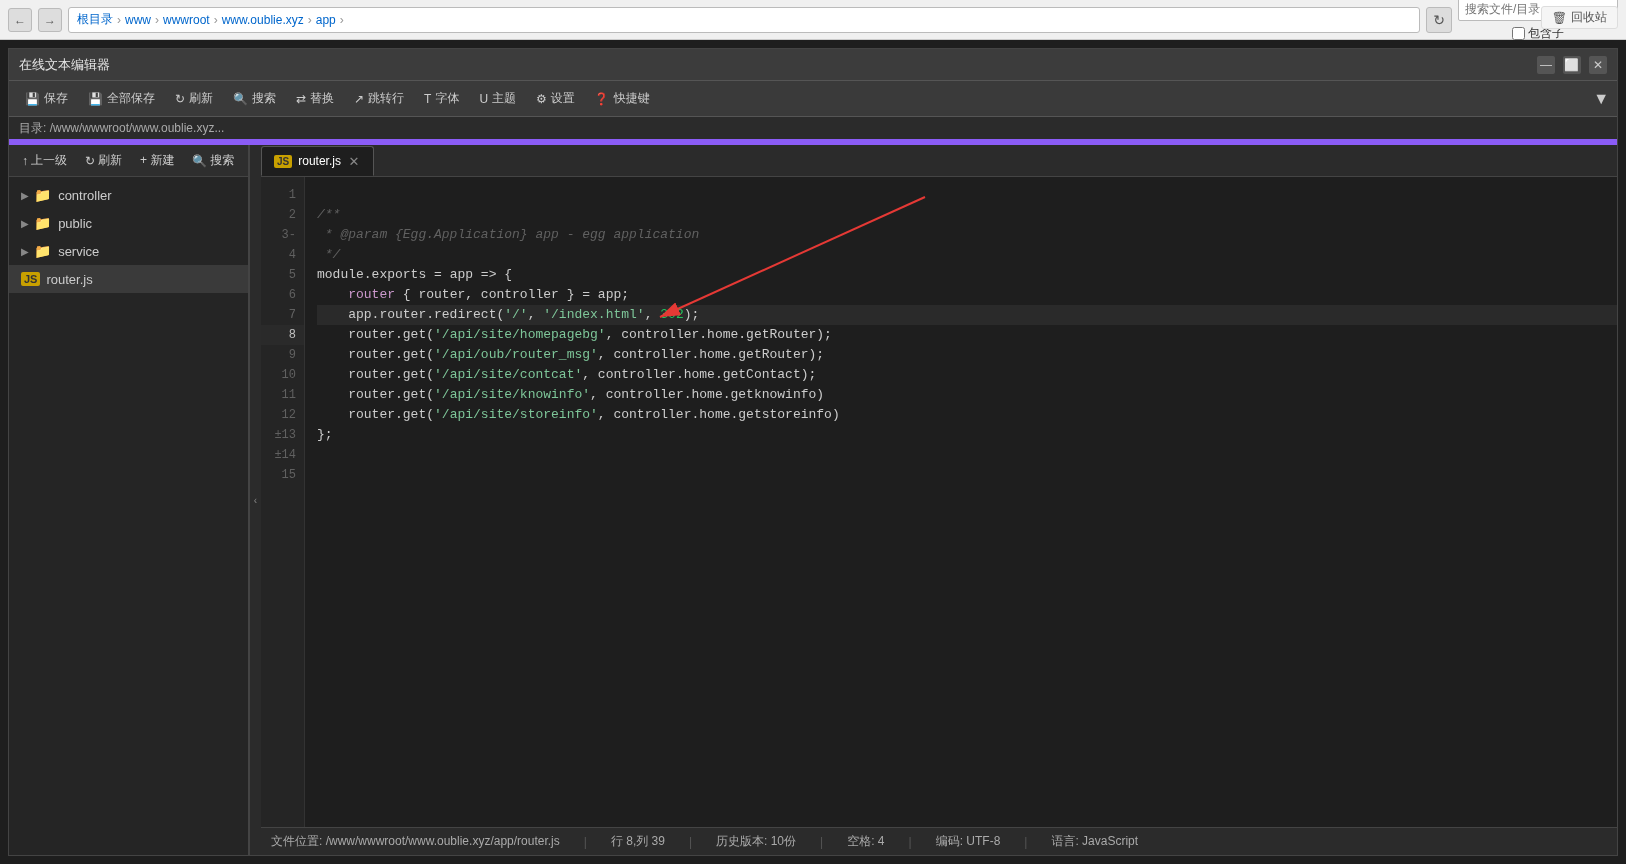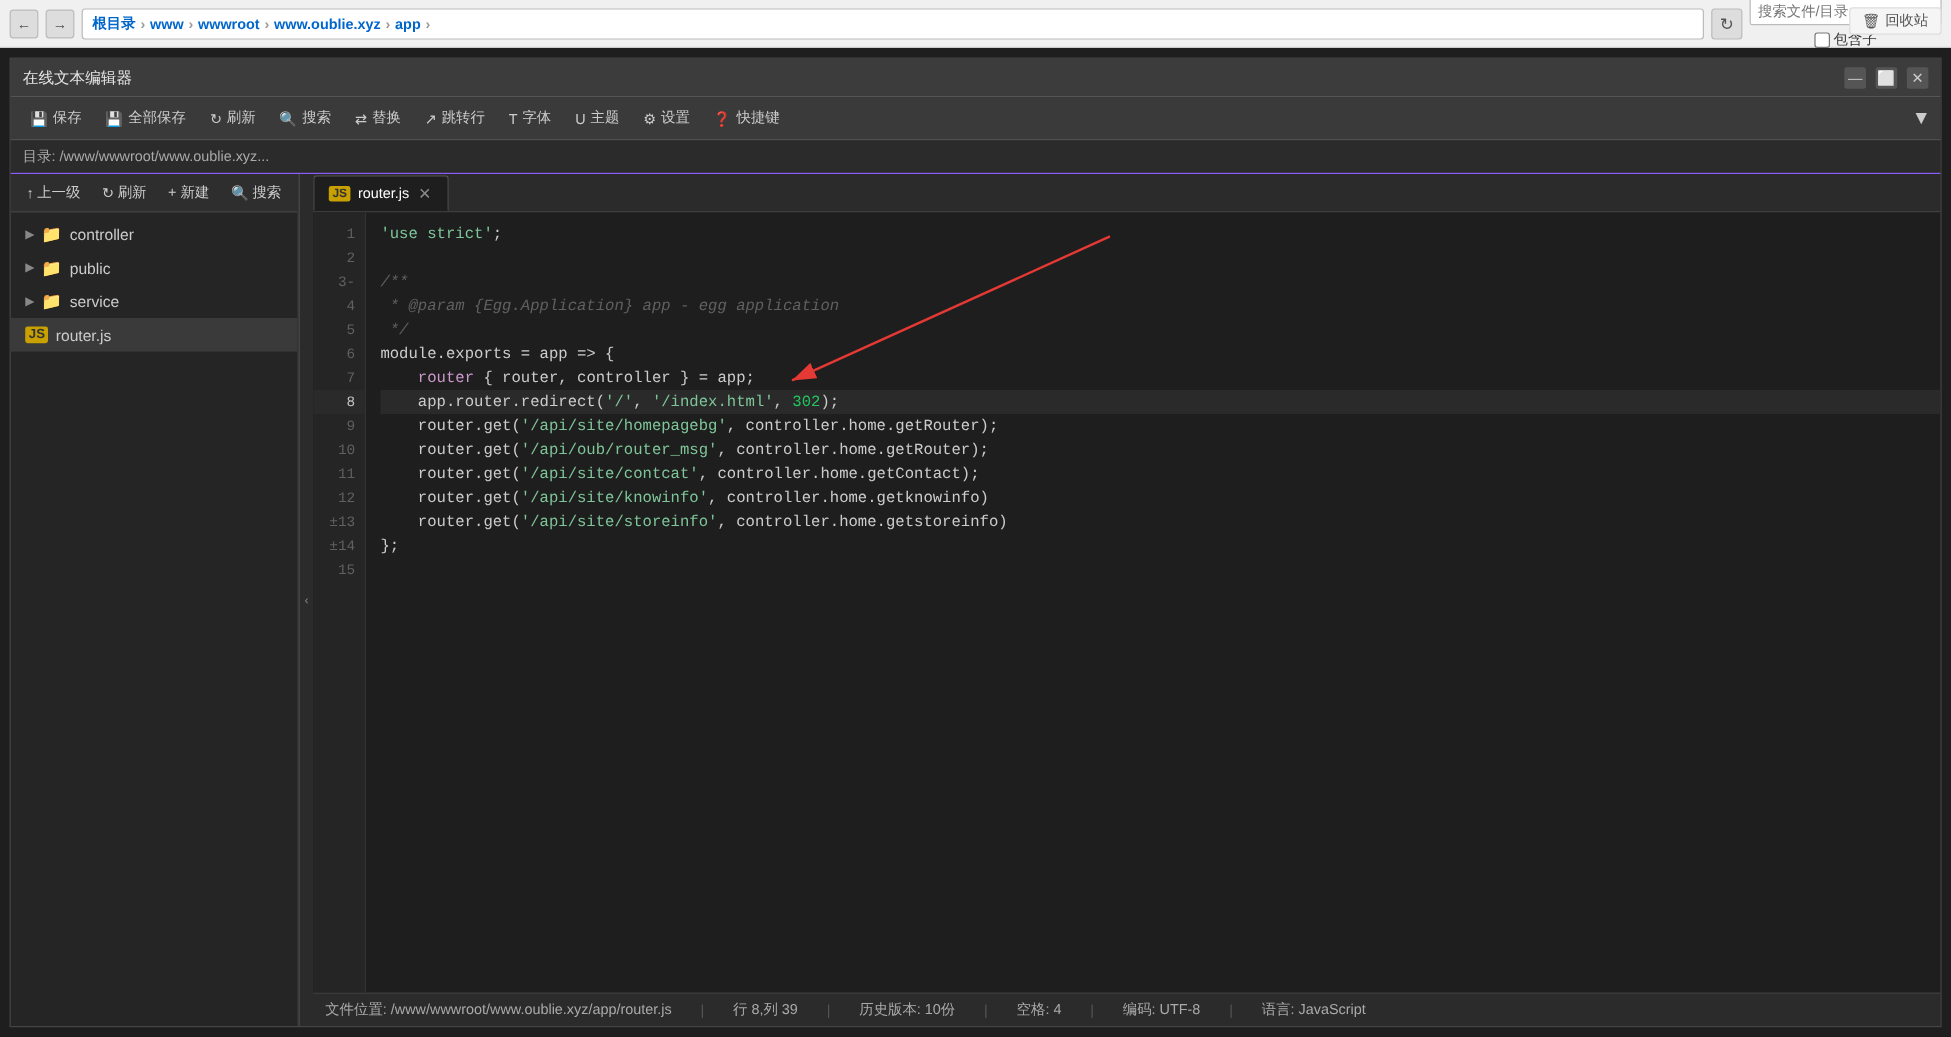--- a/index.html
+++ b/index.html
@@ -31,21 +31,20 @@
       height: 26px;
       background: white;
       border: 1px solid #bbb;
       border-radius: 3px;
       display: flex;
       align-items: center;
       padding: 0 8px;
       font-size: 12px;
       color: #333;
       gap: 4px;
-      font-weight: bold;
     }
     .breadcrumb-sep { color: #999; }
     .breadcrumb-item { color: #0066cc; cursor: pointer; }
     .refresh-btn {
       width: 26px; height: 26px;
       background: #ddd;
       border: 1px solid #bbb;
       border-radius: 3px;
       cursor: pointer;
       display: flex; align-items: center; justify-content: center;
@@ -162,21 +161,21 @@
       font-size: 16px;
     }
 
     
     .dir-bar {
       background: #2b2b2b;
       height: 28px;
       display: flex;
       align-items: center;
       padding: 0 10px;
-      border-bottom: 1px solid #8b5cf6;
+      border-bottom: 6px solid #8b5cf6;
       font-size: 12px;
       color: #aaa;
     }
 
     
     .main-content {
       display: flex;
       flex: 1;
       overflow: hidden;
     }
@@ -560,21 +559,20 @@
             <svg class="arrow-svg" style="position:absolute;top:0;left:0;width:100%;height:340px;pointer-events:none;overflow:visible;">
               <defs>
                 <marker id="arrowhead" markerWidth="10" markerHeight="7" refX="10" refY="3.5" orient="auto">
                   <polygon points="0 0, 10 3.5, 0 7" fill="#e53935"></polygon>
                 </marker>
               </defs>
 
               <line x1="620" y1="20" x2="355" y2="140" stroke="#e53935" stroke-width="2" marker-end="url(#arrowhead)"></line>
             </svg>
 
-            <div class="code-line"><span class="str">'use strict'</span><span class="plain">;</span></div>
             <div class="code-line"></div>
             <div class="code-line"><span class="comment">/**</span></div>
             <div class="code-line"><span class="comment"> * @param {Egg.Application} app - egg application</span></div>
             <div class="code-line"><span class="comment"> */</span></div>
             <div class="code-line"><span class="plain">module.exports = </span><span class="plain">app</span><span class="plain"> =&gt; {</span></div>
             <div class="code-line"><span class="plain">    </span><span class="kw">router</span><span class="plain"> { router, controller } = app;</span></div>
             <div class="code-line active-line"><span class="plain">    app.router.redirect(</span><span class="str">'/'</span><span class="plain">, </span><span class="str">'/index.html'</span><span class="plain">, </span><span class="num">302</span><span class="plain">);</span></div>
             <div class="code-line"><span class="plain">    router.get(</span><span class="str">'/api/site/homepagebg'</span><span class="plain">, controller.home.getRouter);</span></div>
             <div class="code-line"><span class="plain">    router.get(</span><span class="str">'/api/oub/router_msg'</span><span class="plain">, controller.home.getRouter);</span></div>
             <div class="code-line"><span class="plain">    router.get(</span><span class="str">'/api/site/contcat'</span><span class="plain">, controller.home.getContact);</span></div>

